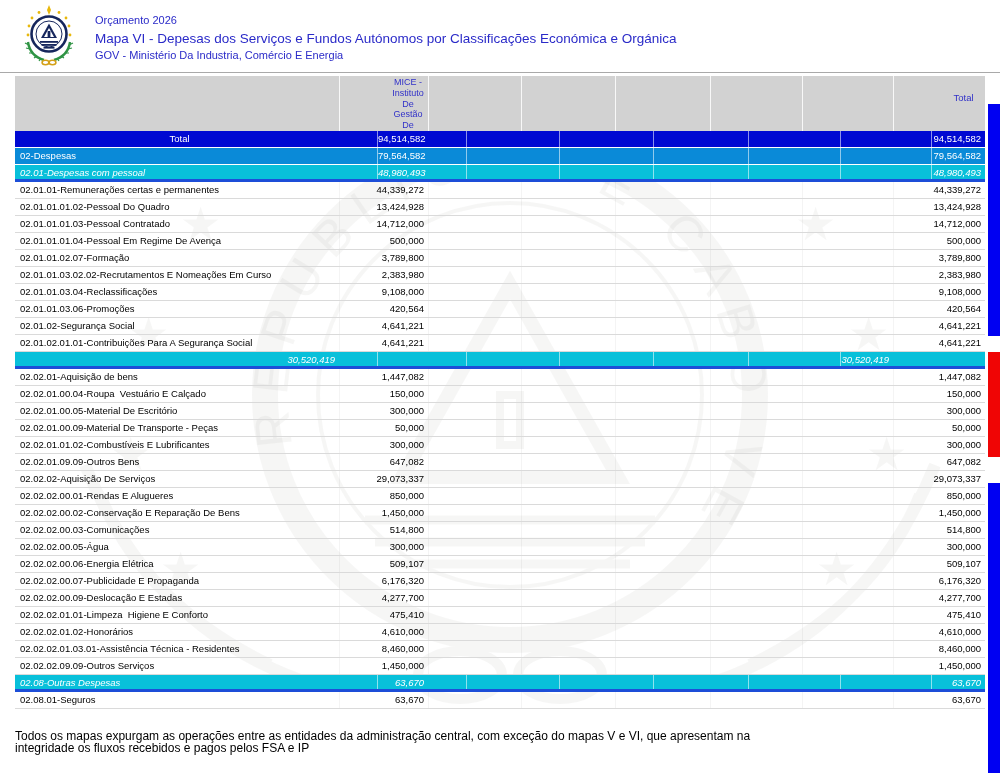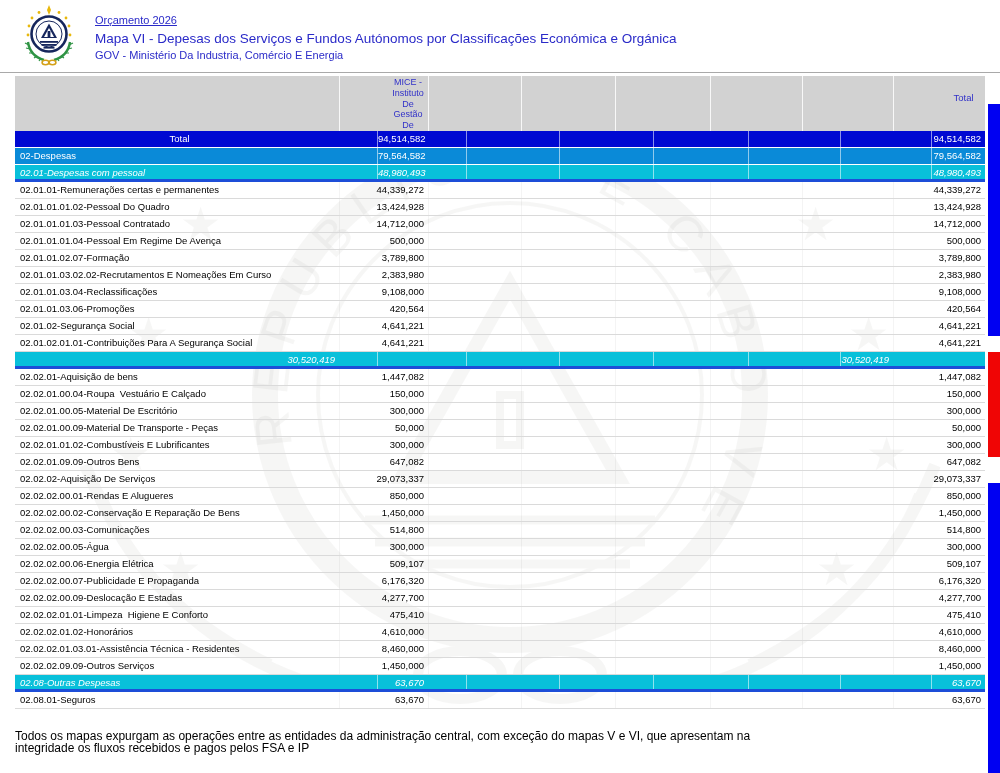--- a/index.html
+++ b/index.html
@@ -6,21 +6,21 @@
   body{
     width:1000px;height:773px;position:relative;overflow:hidden;
     background:#ffffff;
     font-family:"Liberation Sans","DejaVu Sans",sans-serif;
     color:#000;
   }
   
   .top{position:absolute;top:0;left:0;right:0;height:72px;background:#fff;z-index:3;}
   .logo{position:absolute;top:4px;left:16px;width:66px;height:64px;}
   .titles{position:absolute;left:95px;top:14px;}
-  .budget-label{font-size:11px;color:var(--title-text);text-decoration:underline;}
+  .budget-label{font-size:11px;color:var(--title-text);}
   .report-title{font-size:13.5px;color:var(--title-text);margin-top:5px;}
   .org-line{font-size:11px;color:var(--title-text);margin-top:3px;}
   .rule{position:absolute;top:72px;left:0;right:0;height:1px;background:#a9a9a9;z-index:3;}
 
   
   .watermark{position:absolute;top:105px;left:20px;width:980px;height:640px;z-index:0;pointer-events:none;}
 
   
   :root{--cols:324px 89px 93px 94px 95px 92px 91px 92px;}
   .table{position:absolute;top:76px;left:15px;width:970px;z-index:1;}

